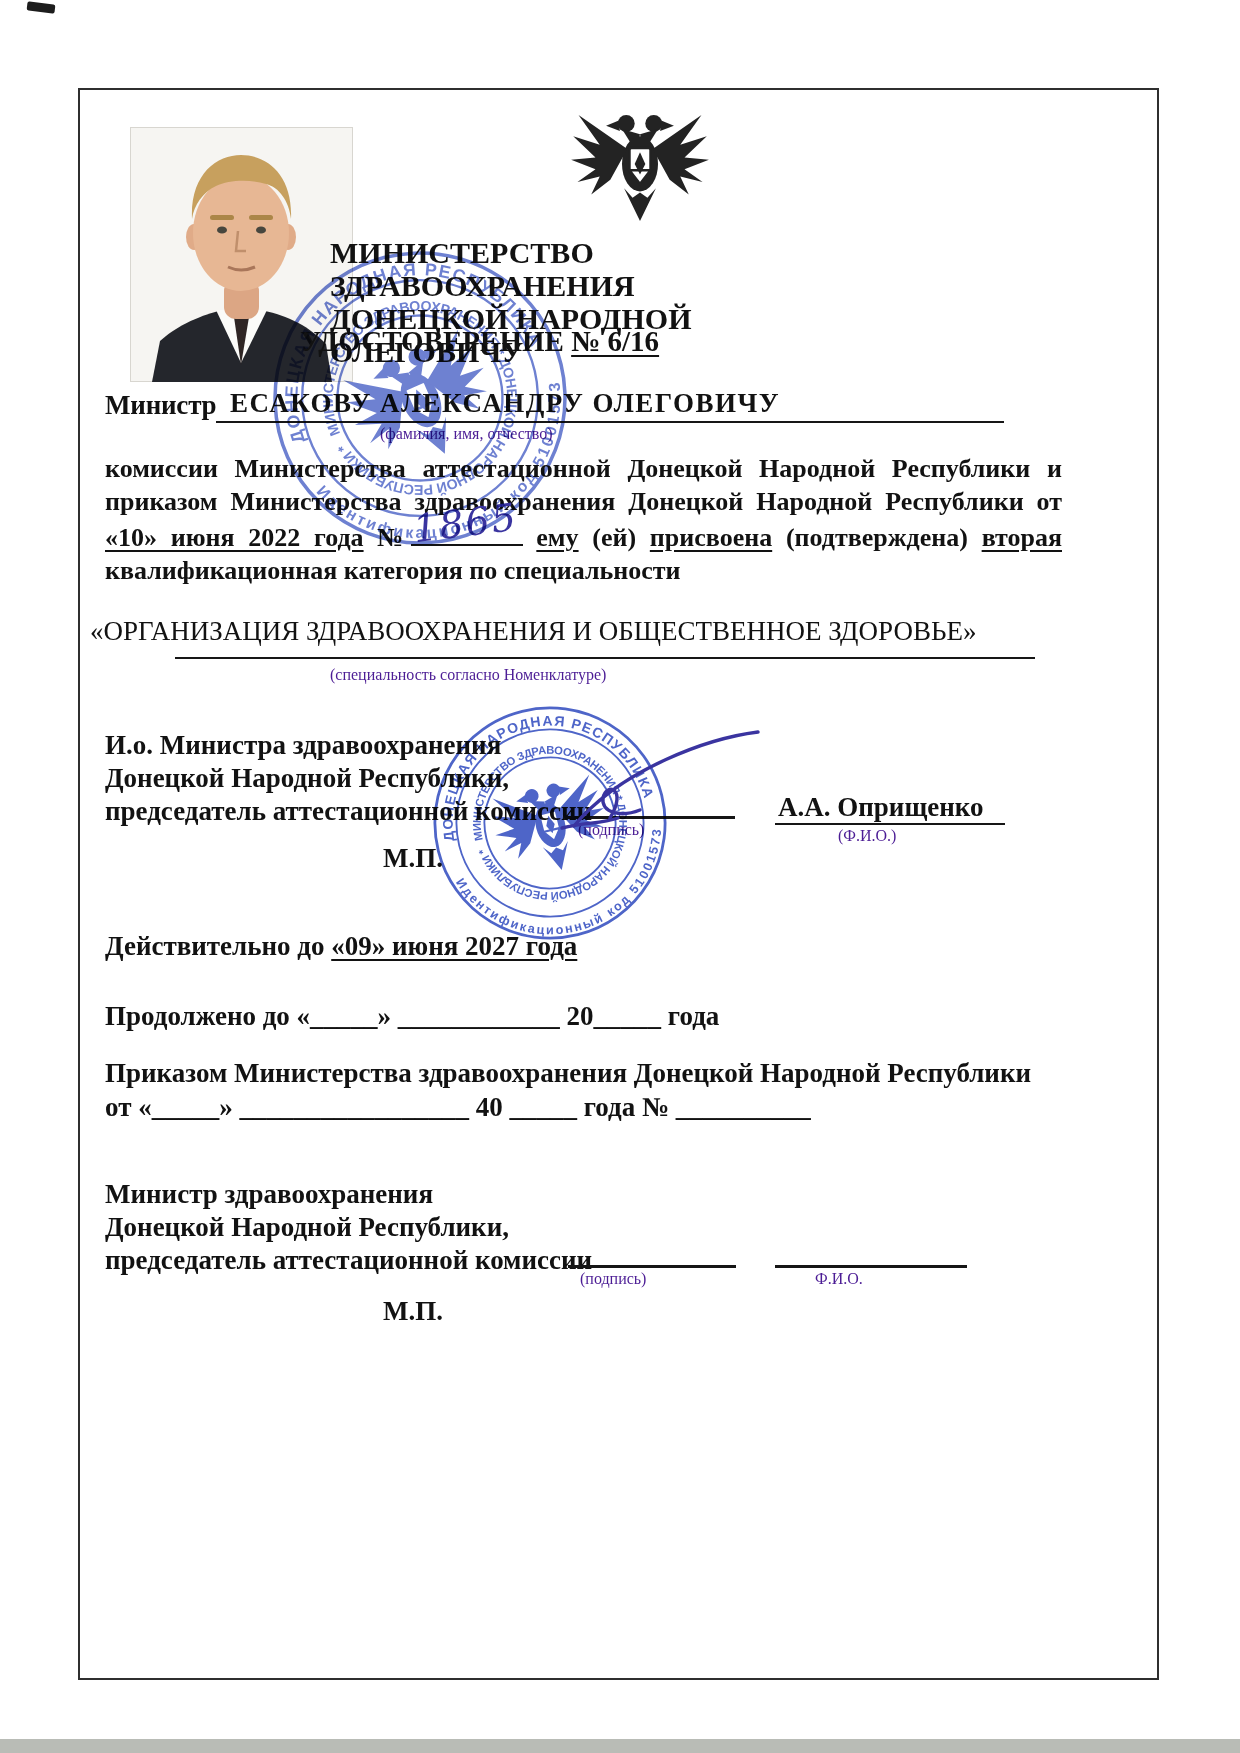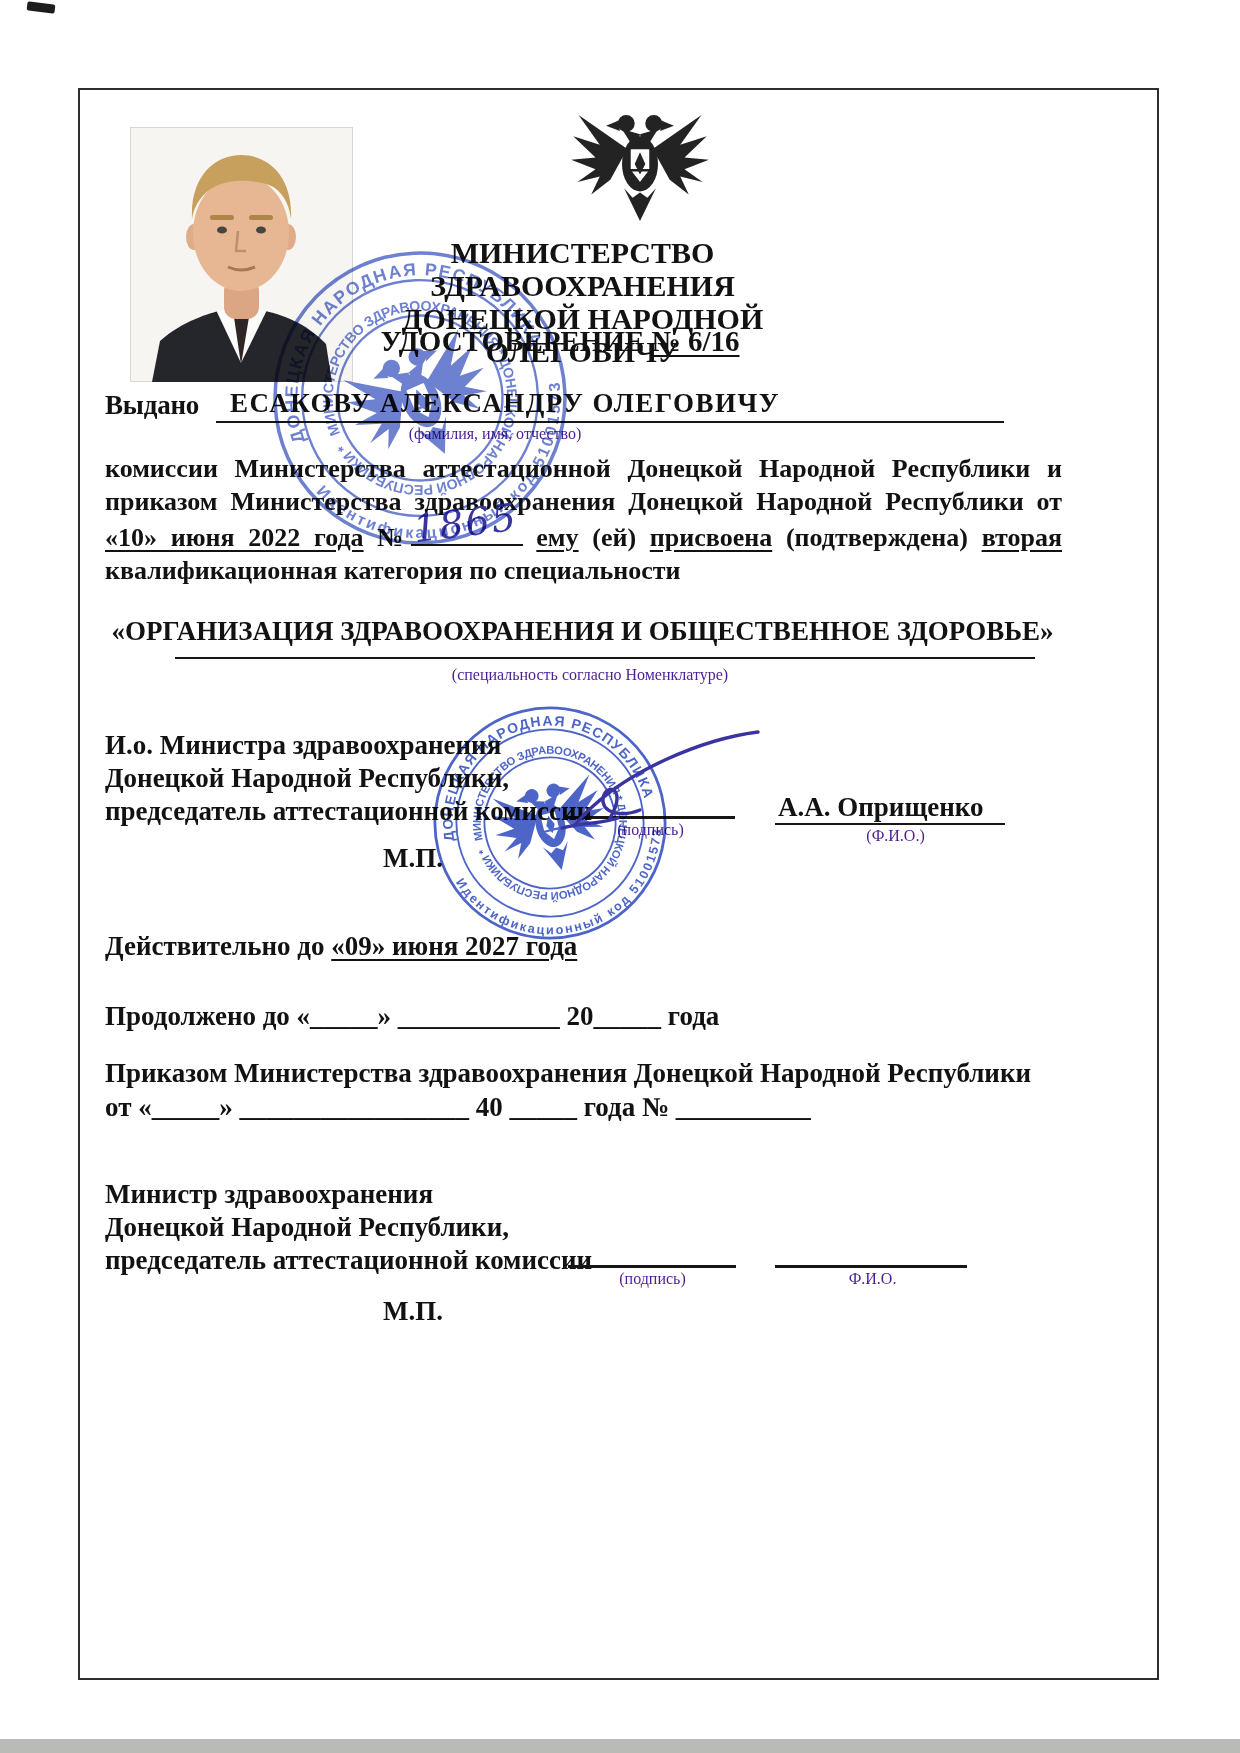--- a/index.html
+++ b/index.html
@@ -5,21 +5,21 @@
   html,body{margin:0;padding:0;}
   body{
     width:1240px;height:1753px;position:relative;background:#ffffff;
     font-family:"Liberation Serif","DejaVu Serif",serif;color:#121212;overflow:hidden;
   }
   .abs{position:absolute;}
   .u{text-decoration:underline;text-decoration-thickness:2px;text-underline-offset:4px;}
   .caption{font-size:16px;font-weight:normal;color:#4c1d95;}
   .bigtxt{font-size:26px;font-weight:bold;letter-spacing:-0.2px;}
   .rule{background:#161616;height:2px;}
-  .center{text-align:center;}
+  .center{text-align:left;}
   .jline{text-align:justify;text-align-last:justify;}
   .cert-border{left:78px;top:88px;width:1077px;height:1588px;border:2px solid #2f2f2f;}
   .stamp{position:absolute;mix-blend-mode:multiply;}
   .stamp text{font-family:"Liberation Sans","DejaVu Sans",sans-serif;font-weight:bold;fill:currentColor;}
   .hand{
     position:absolute;left:2px;top:-14px;font-size:38px;line-height:1;
     font-style:italic;font-weight:normal;font-family:"DejaVu Serif",serif;
     transform:rotate(-7deg);letter-spacing:2px;
   }
   .numblank{display:inline-block;width:112px;height:26px;border-bottom:2px solid #141414;position:relative;vertical-align:baseline;}
@@ -77,41 +77,41 @@
 <div class="abs center" style="left:330px;top:236px;width:505px;font-size:30px;font-weight:bold;line-height:33px">
   <div>МИНИСТЕРСТВО ЗДРАВООХРАНЕНИЯ</div>
   <div>ДОНЕЦКОЙ НАРОДНОЙ ОЛЕГОВИЧУ</div>
 </div>
 
 <div class="abs center" style="left:300px;top:325px;width:520px;font-size:29px;font-weight:bold">
   <span>УДОСТОВЕРЕНИЕ</span>
   <span class="u">№ 6/16</span>
 </div>
 
-<div class="abs bigtxt" style="left:105px;top:390px;font-size:27px">Выдано</div>
+<div class="abs bigtxt" style="left:105px;top:390px;font-size:27px">Министр</div>
 <div class="abs" style="left:230px;top:388px;font-size:27px;font-weight:bold;letter-spacing:1.5px">ЕСАКОВУ  АЛЕКСАНДРУ  ОЛЕГОВИЧУ</div>
 <div class="abs rule" style="left:216px;top:421px;width:788px"></div>
 <div class="abs center caption" style="left:380px;top:425px;width:230px">(фамилия, имя, отчество)</div>
 
 <div class="abs" style="left:105px;top:452px;width:957px;font-size:26px;font-weight:bold;line-height:33px">
   <div class="jline">комиссии Министерства аттестационной Донецкой Народной Республики и</div>
   <div class="jline">приказом Министерства здравоохранения Донецкой Народной Республики от</div>
   <div class="jline">
     <span class="u">«10» июня 2022 года</span>
     <span>№</span><span class="numblank"><span class="hand" style="color:#3a34a0">1865</span></span>
     <span class="u">ему</span>
     <span>(ей)</span>
     <span class="u">присвоена</span>
     <span>(подтверждена)</span>
     <span class="u">вторая</span>
   </div>
   <div>квалификационная категория по специальности</div>
 </div>
 
-<div class="abs center" style="left:90px;top:616px;width:985px;font-size:27px;font-weight:bold">«ОРГАНИЗАЦИЯ ЗДРАВООХРАНЕНИЯ И ОБЩЕСТВЕННОЕ ЗДОРОВЬЕ»</div>
+<div class="abs center" style="left:90px;top:616px;width:985px;font-size:27px;font-weight:normal">«ОРГАНИЗАЦИЯ ЗДРАВООХРАНЕНИЯ И ОБЩЕСТВЕННОЕ ЗДОРОВЬЕ»</div>
 <div class="abs rule" style="left:175px;top:657px;width:860px"></div>
 <div class="abs center caption" style="left:330px;top:666px;width:520px">(специальность согласно Номенклатуре)</div>
 
 <div class="abs" style="left:105px;top:729px;font-size:27px;font-weight:bold;line-height:33px;width:540px">
   <div>И.о. Министра здравоохранения</div>
   <div>Донецкой Народной Республики,</div>
   <div>председатель аттестационной комиссии</div>
 </div>
 <div class="abs rule" style="left:563px;top:816px;width:172px;height:3px"></div>
 <div class="abs center caption" style="left:578px;top:821px;width:145px">(подпись)</div>

